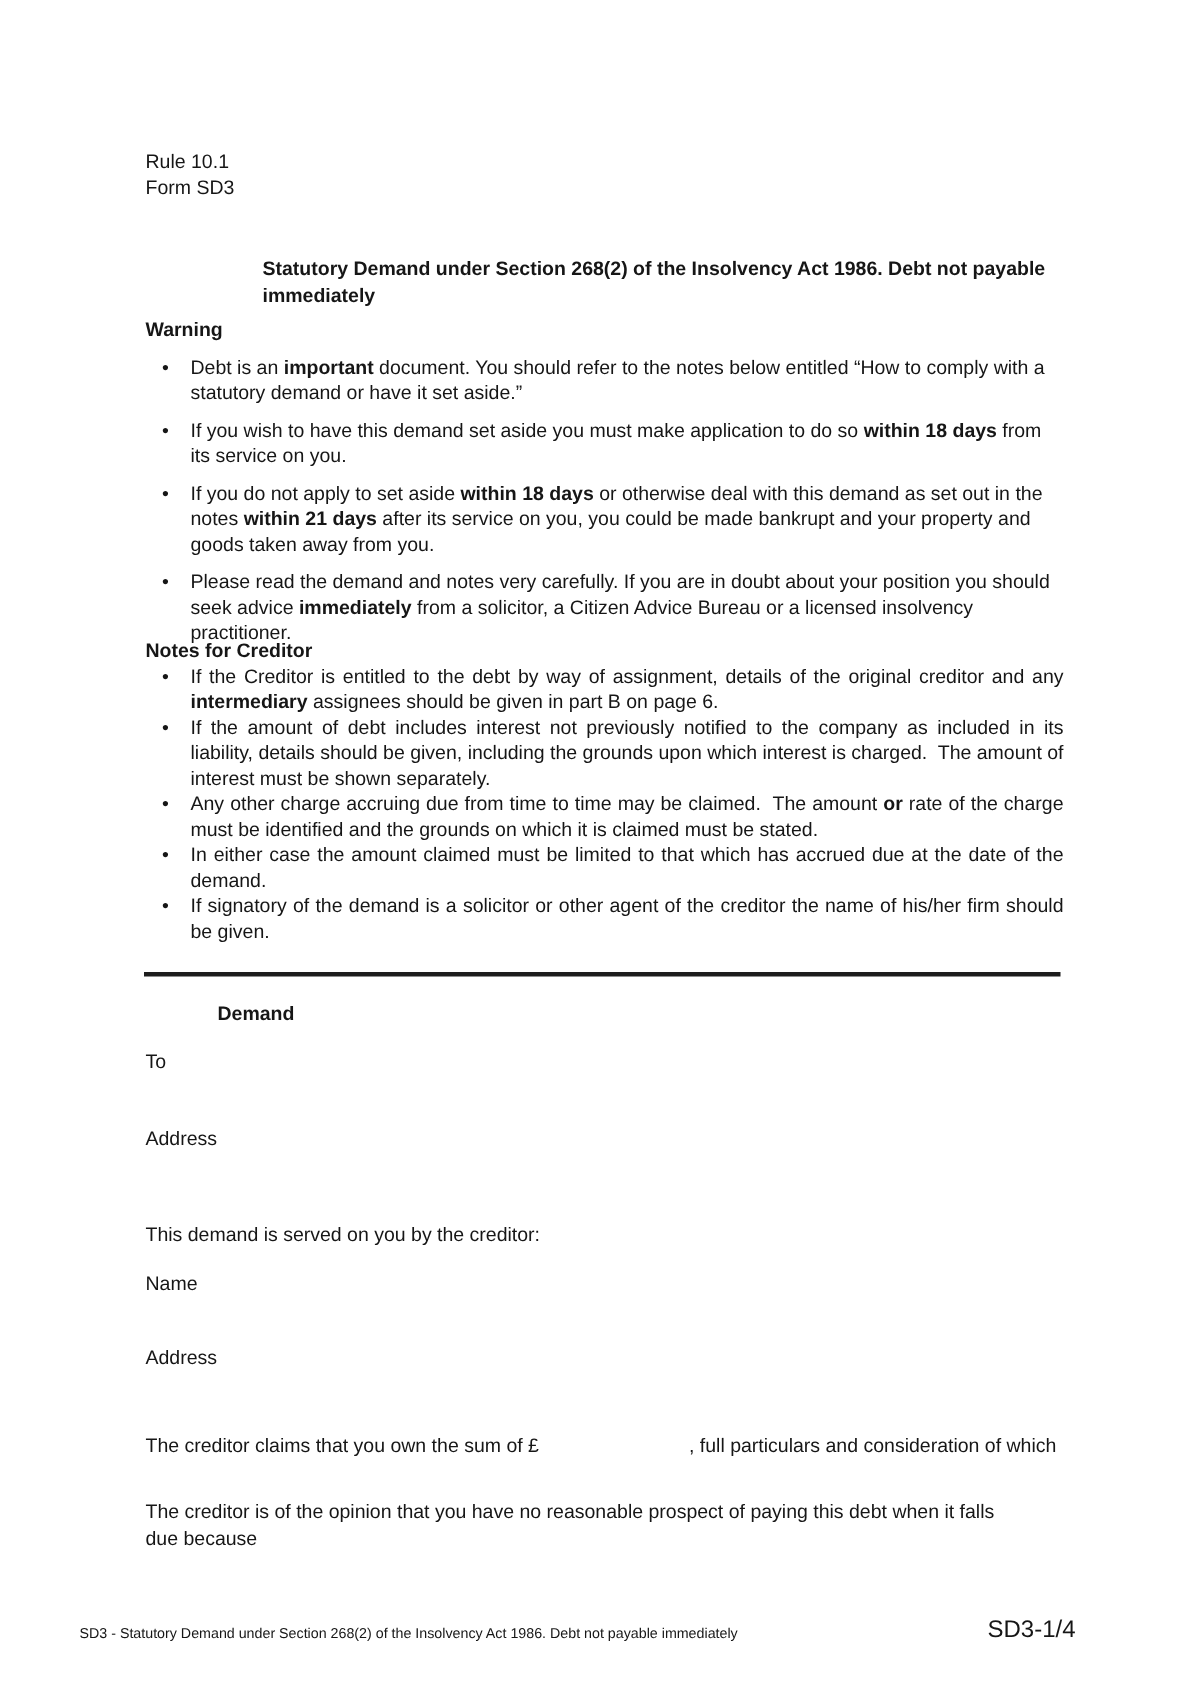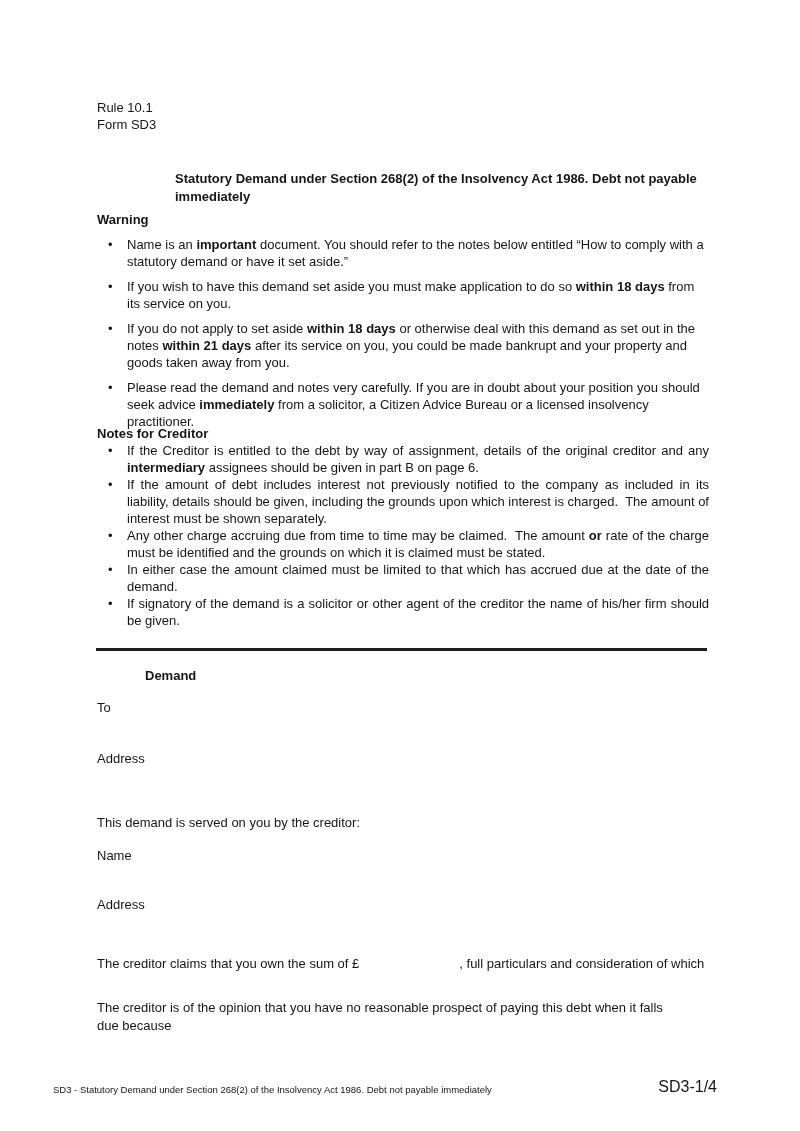--- a/index.html
+++ b/index.html
@@ -52,21 +52,21 @@
   <div>Form SD3</div>
 </div>
 
 <div class="abs" id="doc-title">Statutory Demand under Section 268(2) of the Insolvency Act 1986. Debt not payable
 immediately</div>
 
 <div class="abs" id="warn-head">Warning</div>
 <div class="abs warning" id="warn-list">
     <div class="bullet-item">
       <span class="bullet-marker">•</span>
-      <span class="bullet-text"><span>Name is an </span><span class="b">important</span><span> document. You should refer to the notes below entitled “How to comply with a statutory demand or have it set aside.”</span></span>
+      <span class="bullet-text"><span>Debt is an </span><span class="b">important</span><span> document. You should refer to the notes below entitled “How to comply with a statutory demand or have it set aside.”</span></span>
     </div>
     <div class="bullet-item">
       <span class="bullet-marker">•</span>
       <span class="bullet-text"><span>If you wish to have this demand set aside you must make application to do so </span><span class="b">within 18 days</span><span> from its service on you.</span></span>
     </div>
     <div class="bullet-item">
       <span class="bullet-marker">•</span>
       <span class="bullet-text"><span>If you do not apply to set aside </span><span class="b">within 18 days</span><span> or otherwise deal with this demand as set out in the notes </span><span class="b">within 21 days</span><span> after its service on you, you could be made bankrupt and your property and goods taken away from you.</span></span>
     </div>
     <div class="bullet-item">

